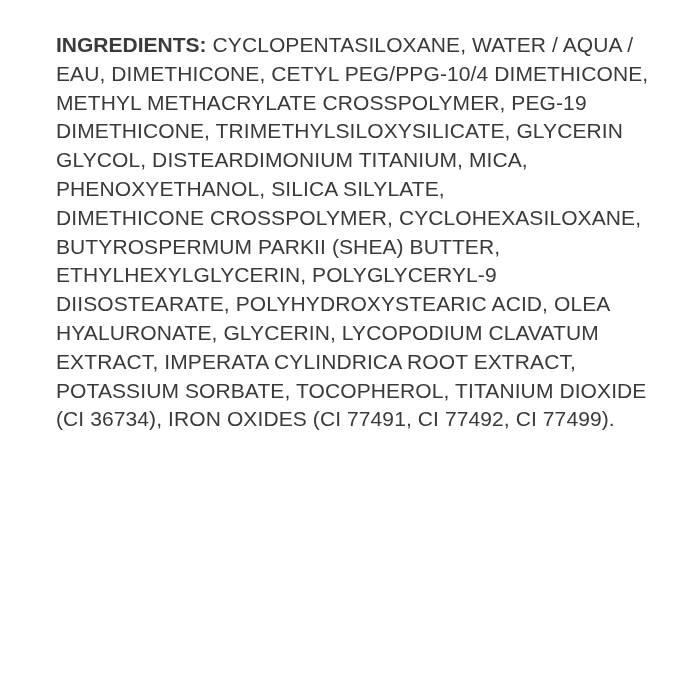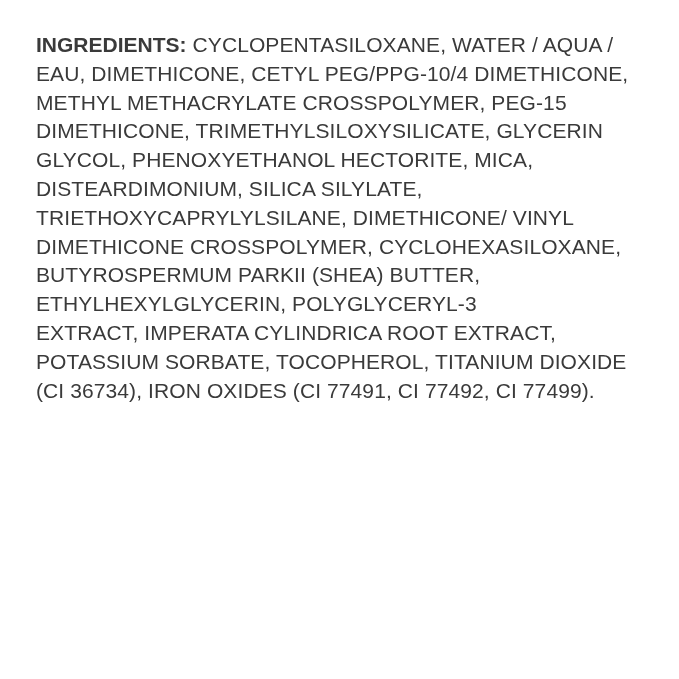--- a/index.html
+++ b/index.html
@@ -22,41 +22,43 @@
   }
   .ingredients-block {
     width: 618px;
     color: #3a3a3a;
     font-size: 21px;
     line-height: 28.8px;
     letter-spacing: 0.1px;
   }
   .line {
     white-space: nowrap;
+    margin-left: 20px;
   }
   .ing-label {
     font-weight: 700;
     letter-spacing: 0;
     margin-right: 6px;
   }
 </style>
 </head>
 <body>
 
 <div class="label-page">
   <div class="ingredients-block">
     <div class="line">
       <span class="ing-label">INGREDIENTS:</span><span>CYCLOPENTASILOXANE, WATER / AQUA /</span>
     </div>
     <div class="line">EAU, DIMETHICONE, CETYL PEG/PPG-10/4 DIMETHICONE,</div>
-    <div class="line">METHYL METHACRYLATE CROSSPOLYMER, PEG-15</div>
+    <div class="line">METHYL METHACRYLATE CROSSPOLYMER, PEG-19</div>
     <div class="line">DIMETHICONE, TRIMETHYLSILOXYSILICATE, GLYCERIN</div>
-    <div class="line">GLYCOL, PHENOXYETHANOL HECTORITE, MICA,</div>
-    <div class="line">DISTEARDIMONIUM, SILICA SILYLATE,</div>
-    <div class="line">TRIETHOXYCAPRYLYLSILANE, DIMETHICONE/ VINYL</div>
+    <div class="line">GLYCOL, DISTEARDIMONIUM TITANIUM, MICA,</div>
+    <div class="line">PHENOXYETHANOL, SILICA SILYLATE,</div>
     <div class="line">DIMETHICONE CROSSPOLYMER, CYCLOHEXASILOXANE,</div>
     <div class="line">BUTYROSPERMUM PARKII (SHEA) BUTTER,</div>
-    <div class="line">ETHYLHEXYLGLYCERIN, POLYGLYCERYL-3</div>
+    <div class="line">ETHYLHEXYLGLYCERIN, POLYGLYCERYL-9</div>
+    <div class="line">DIISOSTEARATE, POLYHYDROXYSTEARIC ACID, OLEA</div>
+    <div class="line">HYALURONATE, GLYCERIN, LYCOPODIUM CLAVATUM</div>
     <div class="line">EXTRACT, IMPERATA CYLINDRICA ROOT EXTRACT,</div>
     <div class="line">POTASSIUM SORBATE, TOCOPHEROL, TITANIUM DIOXIDE</div>
     <div class="line">(CI 36734), IRON OXIDES (CI 77491, CI 77492, CI 77499).</div>
   </div>
 </div>
 
 </body></html>

